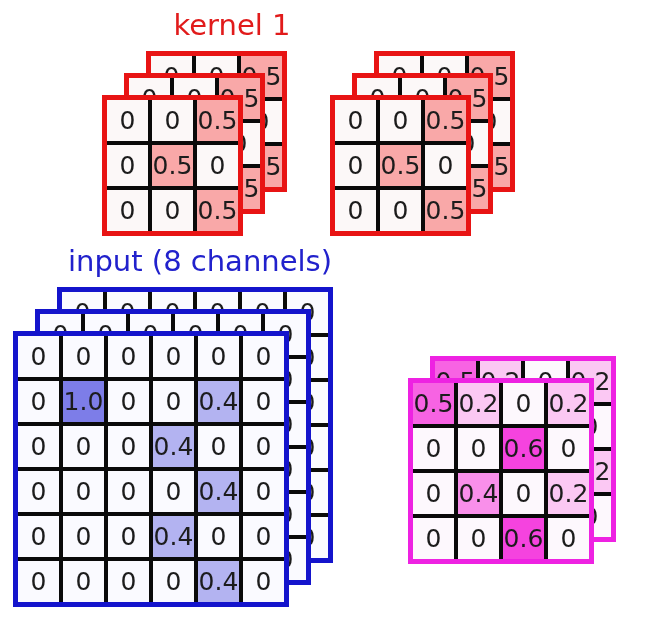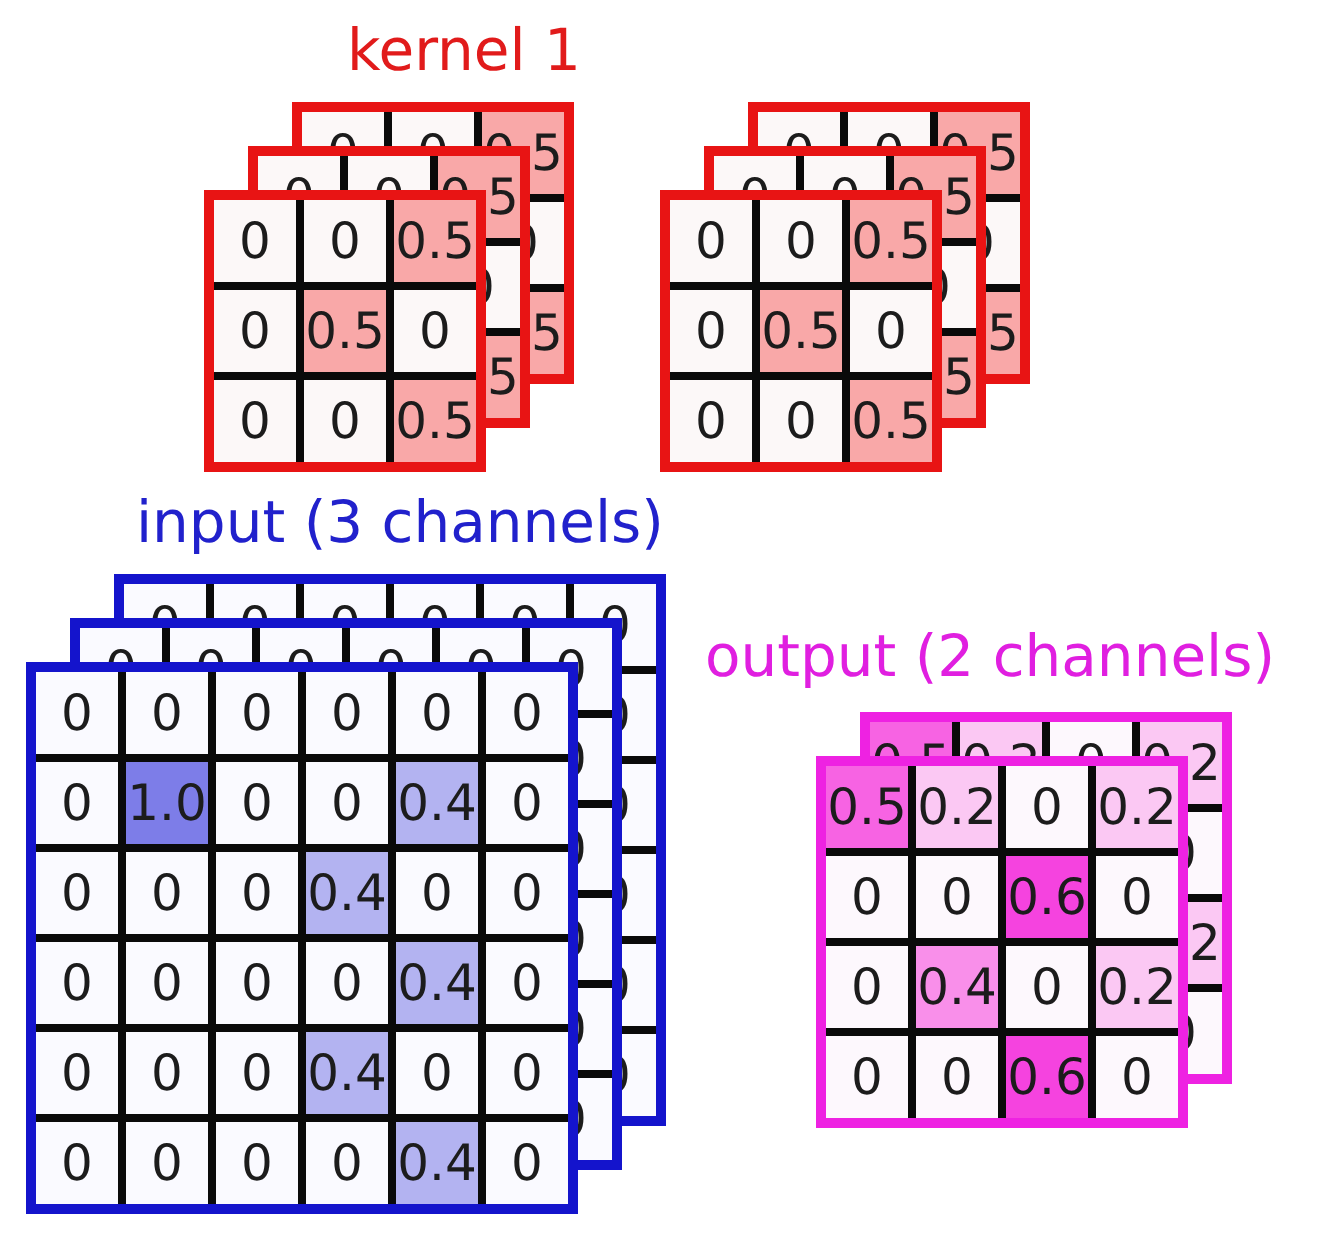--- a/index.html
+++ b/index.html
@@ -58,23 +58,22 @@
   #label-output  { left: 345px; top: 313px; width: 300px; }
 </style>
 </head>
 <body>
 
 <div class="canvas">
 
   <div class="stack-label" id="label-kernel1" style="color: rgb(225, 27, 27);">kernel 1</div>
 
 
-  <div class="stack-label" id="label-input" style="color: rgb(33, 33, 204);">input (3 channels)</div>
-
-  <div class="stack-label" id="label-output" style="color: rgb(224, 31, 224);">output (2 channels)</div>
+  <div class="stack-label" id="label-input" style="color: rgb(33, 33, 204);">input (8 channels)</div>
+
 
   <div class="stack" id="stack-kernel1">
       <div class="layer" style="left: 0px; top: 0px; z-index: 3; border-color: rgb(232, 20, 20); background: rgb(10, 10, 10); grid-template-columns: repeat(3, 41px);">
         <div class="cell" style="background: rgb(252, 248, 248);">0</div>
         <div class="cell" style="background: rgb(252, 248, 248);">0</div>
         <div class="cell" style="background: rgb(249, 168, 168);">0.5</div>
         <div class="cell" style="background: rgb(252, 248, 248);">0</div>
         <div class="cell" style="background: rgb(249, 168, 168);">0.5</div>
         <div class="cell" style="background: rgb(252, 248, 248);">0</div>
         <div class="cell" style="background: rgb(252, 248, 248);">0</div>

